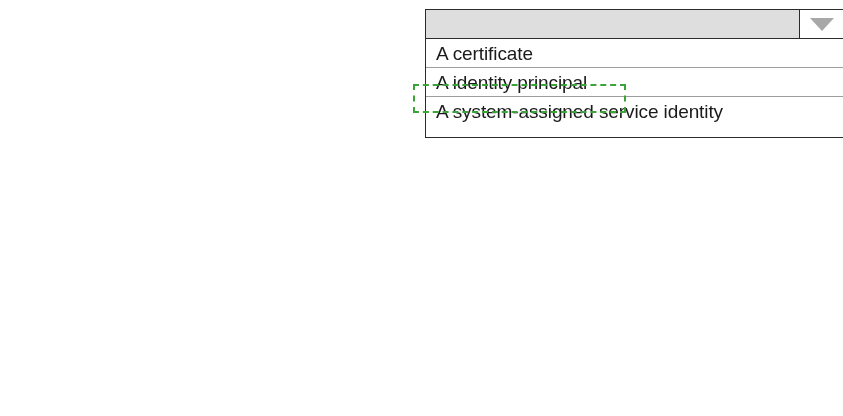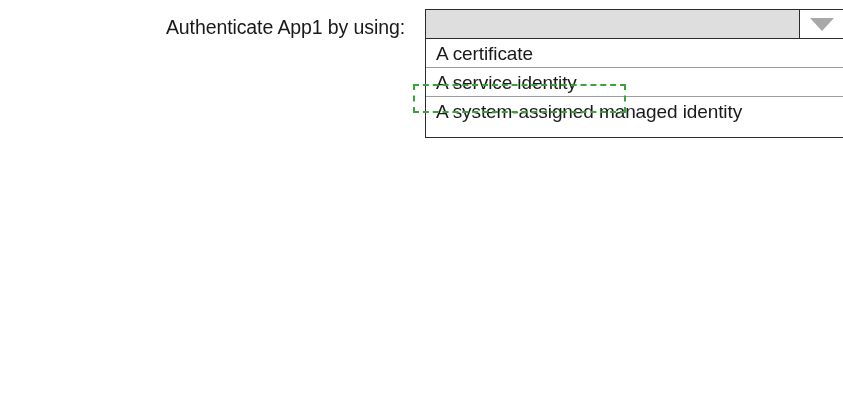--- a/index.html
+++ b/index.html
@@ -120,35 +120,34 @@
     top: 84px;
     width: 213px;
     height: 29px;
   }
 </style>
 </head>
 <body>
 
 <div class="question-block" id="block-1">
 
-  <div class="prompt-label">Authenticate App1 by using:</div>
 
   <div class="dropdown" id="dropdown-1">
 
     <div class="dropdown-header">
       <div class="dropdown-value"></div>
       <div class="dropdown-arrow-btn">
         <span class="arrow-glyph"></span>
       </div>
     </div>
 
     <div class="dropdown-list">
       <div class="dropdown-option">A certificate</div>
-      <div class="dropdown-option">A service identity</div>
-      <div class="dropdown-option">A system-assigned managed identity</div>
+      <div class="dropdown-option">A identity principal</div>
+      <div class="dropdown-option">A system-assigned service identity</div>
     </div>
 
   </div>
 
   <div class="answer-marker" id="marker-1"></div>
 </div>
 
 <div class="question-block" id="block-2">
 
   

